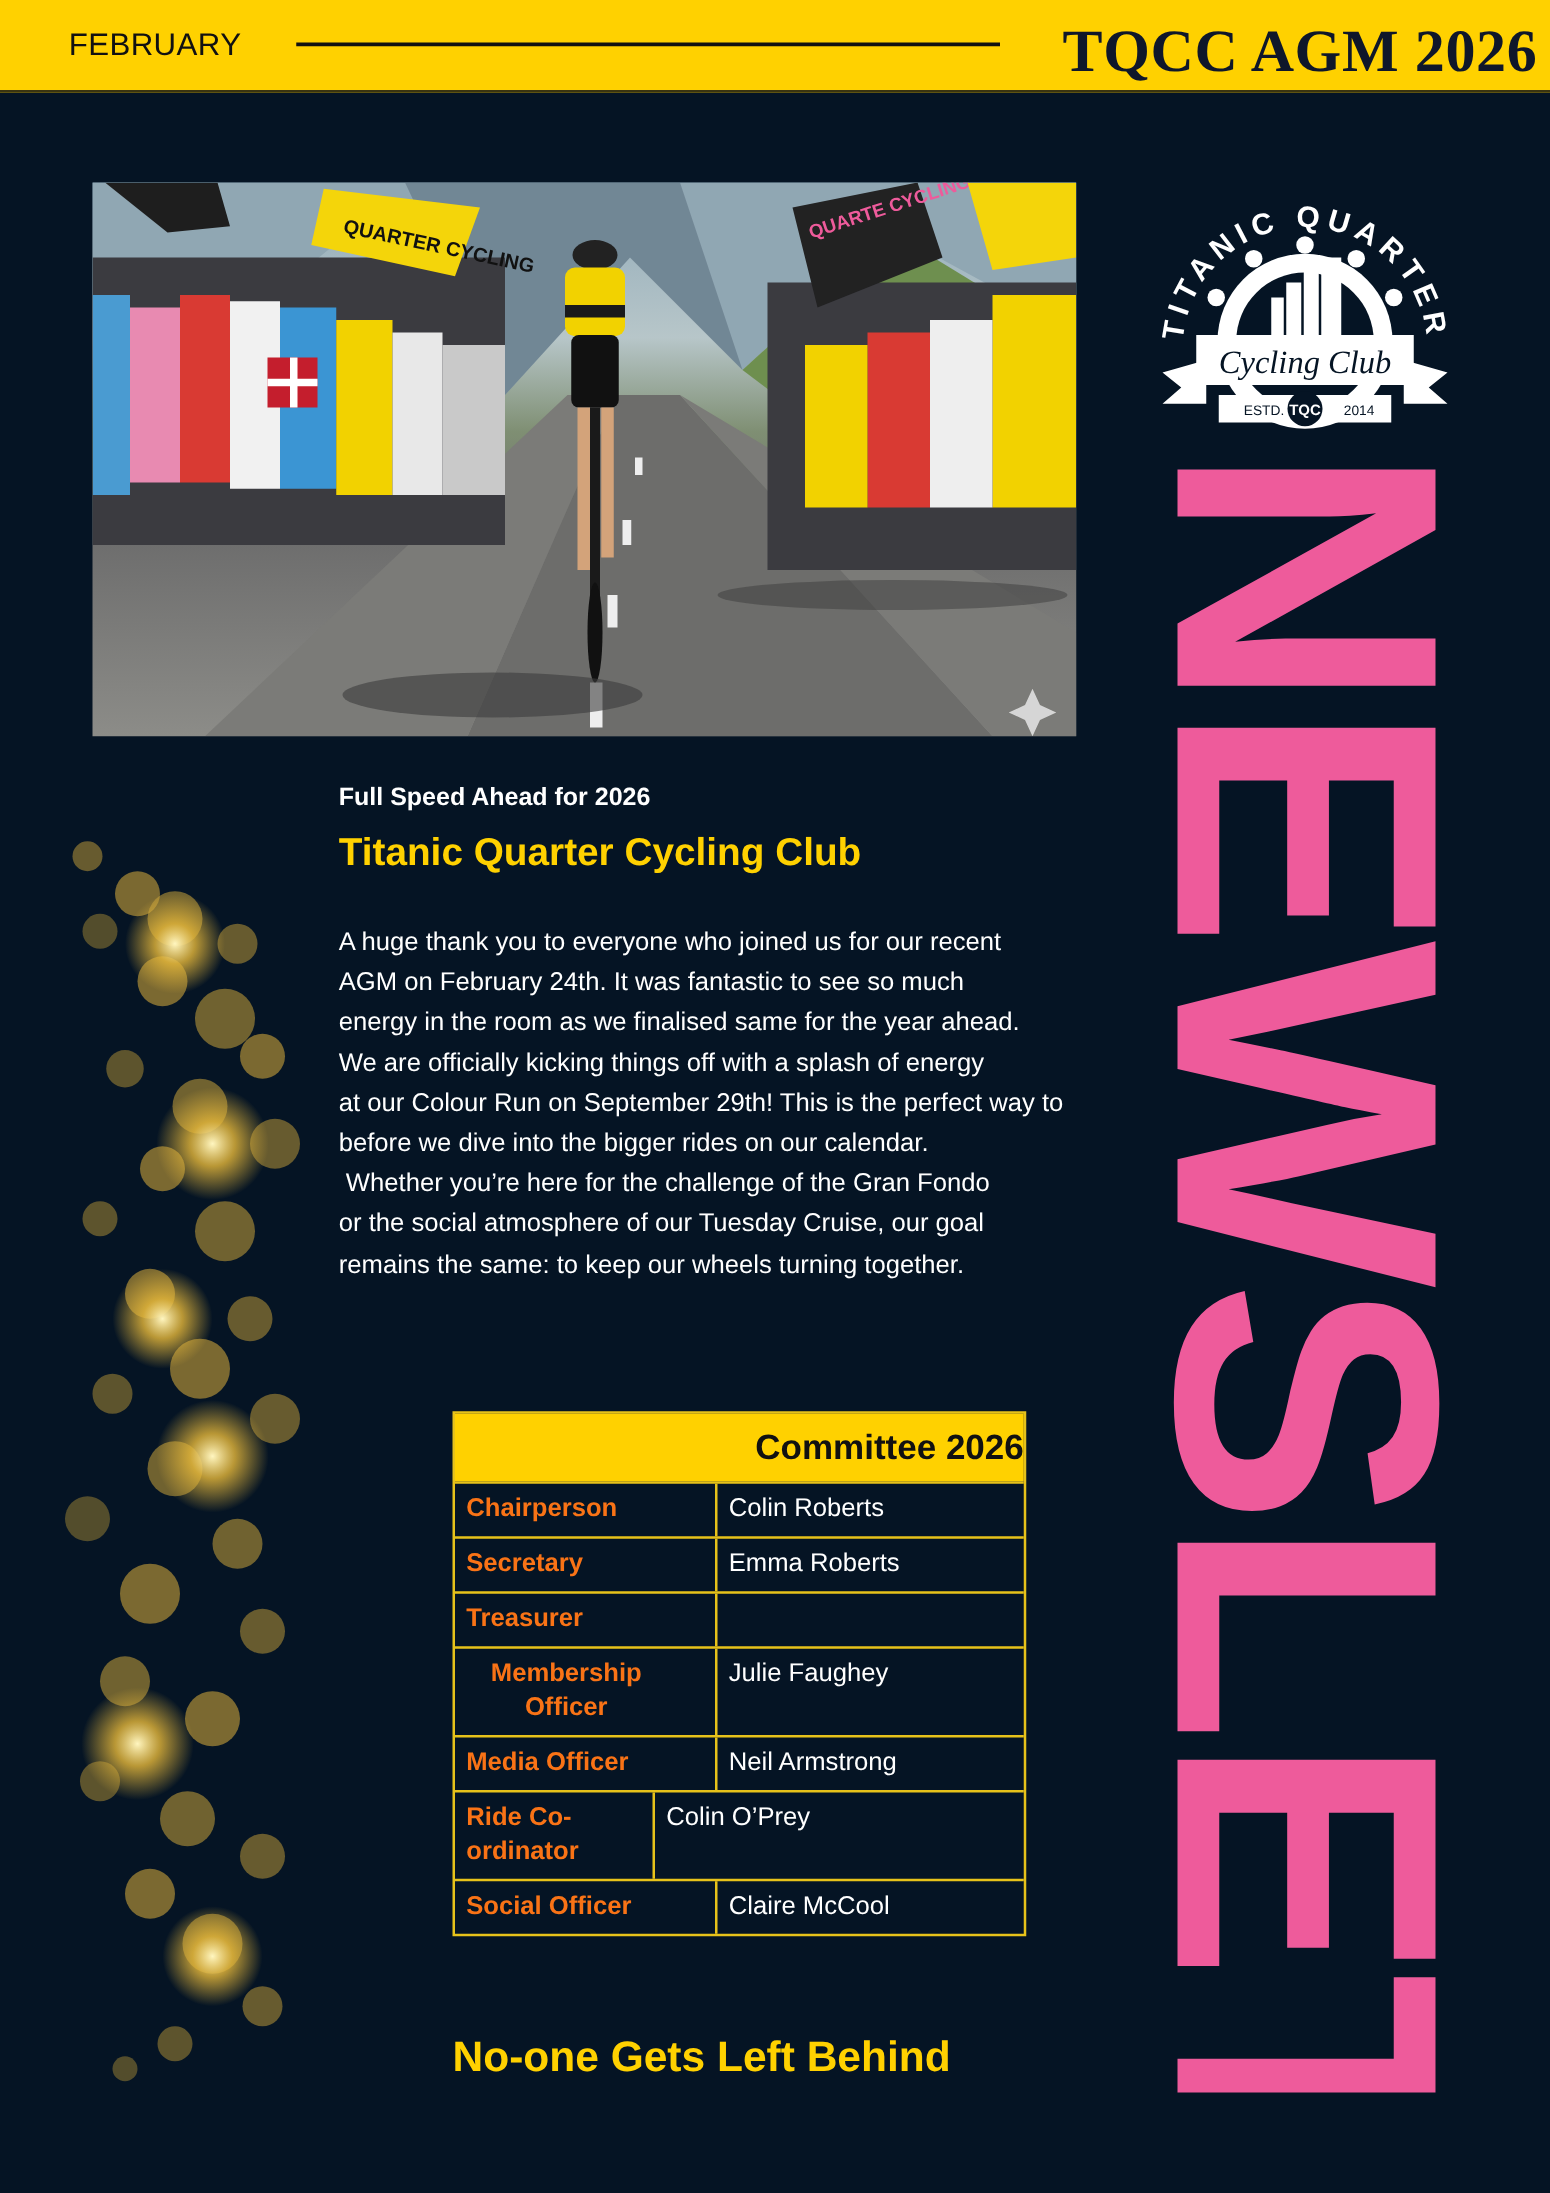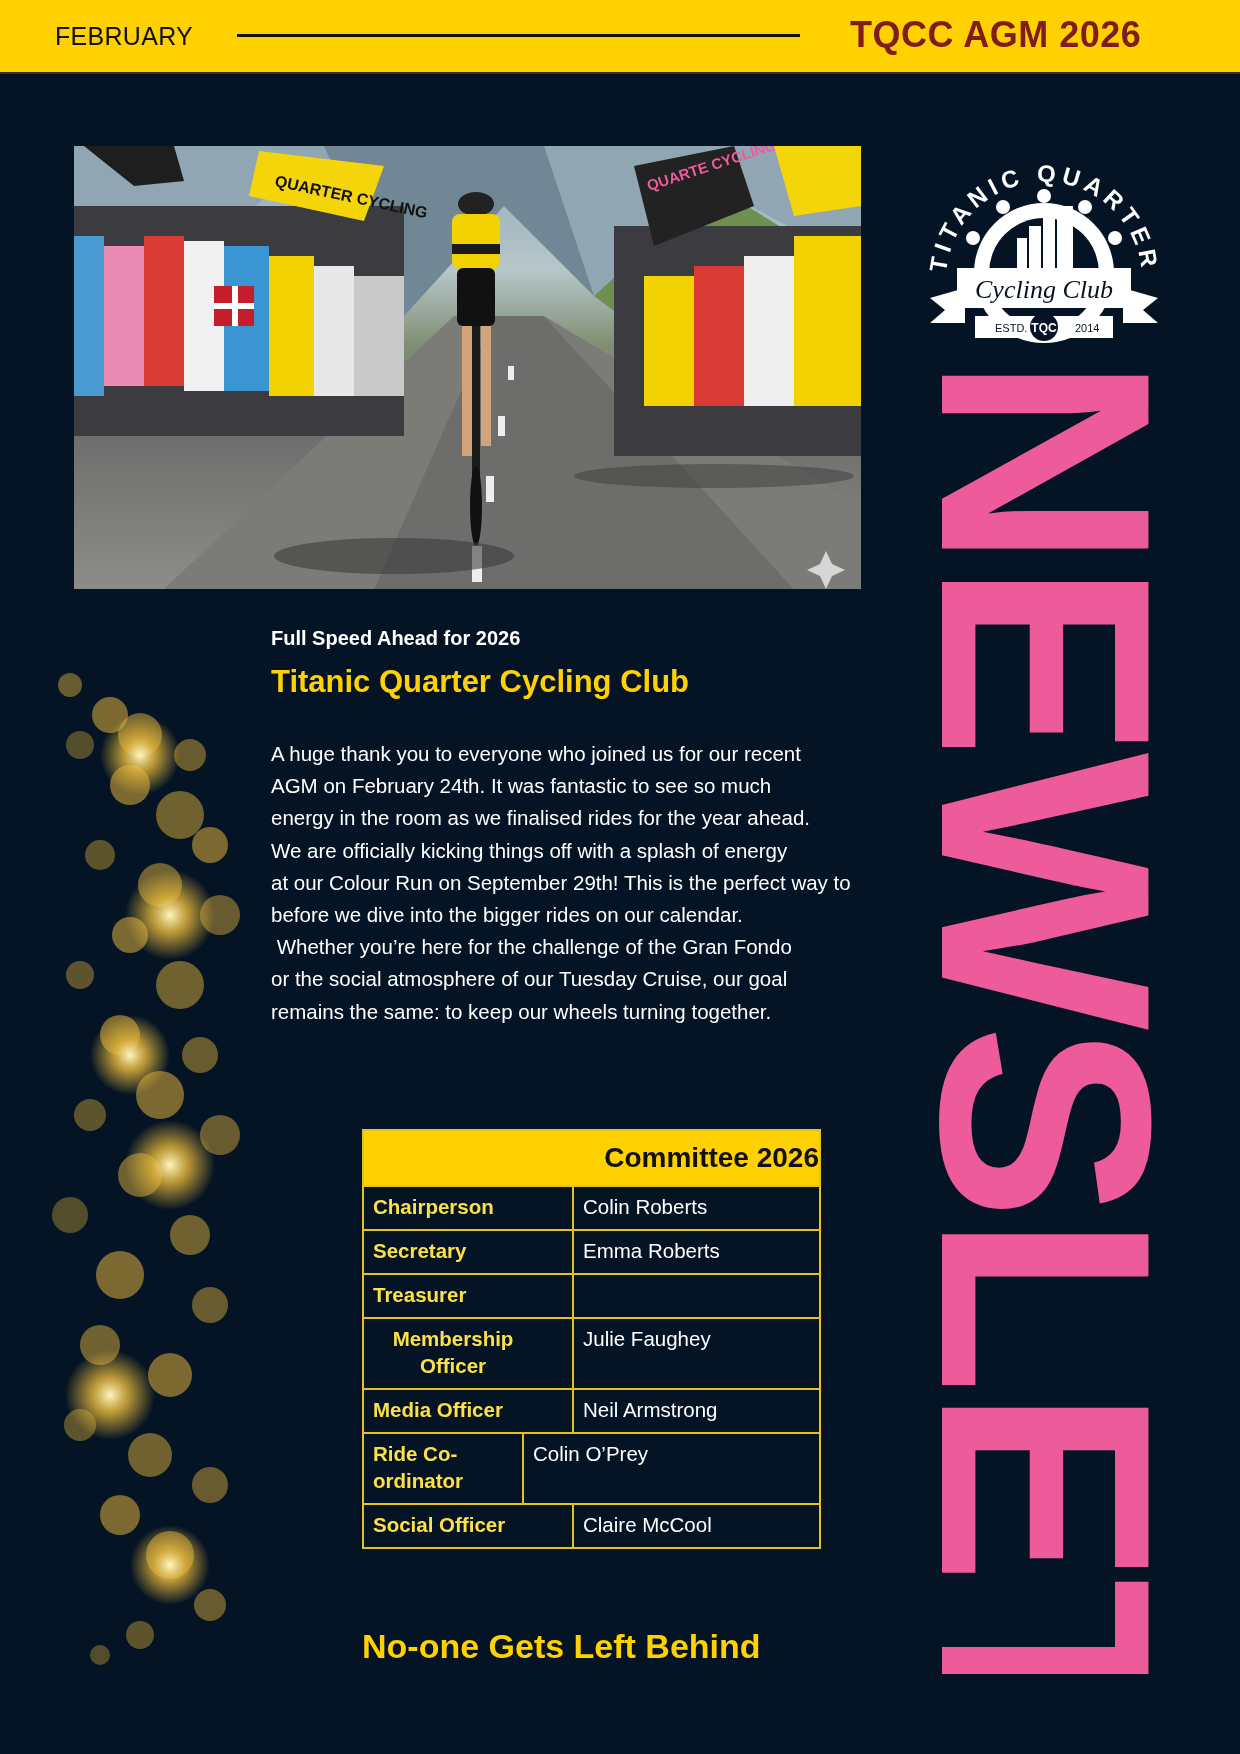--- a/index.html
+++ b/index.html
@@ -6,21 +6,21 @@
   body {
     width:1240px; height:1754px; overflow:hidden; position:relative;
     background:#051424; font-family:"Liberation Sans", "DejaVu Sans", sans-serif;
   }
   .topbar {
     position:absolute; left:0; top:0; width:1240px; height:72px; background:#FFD100;
     border-bottom:2px solid #3a3410;
   }
   .month { position:absolute; left:55px; top:22px; font-size:25px; font-weight:400; color:#111; letter-spacing:0.3px; }
   .rule { position:absolute; left:237px; top:34px; width:563px; height:3px; background:#111; }
-  .issue { position:absolute; left:850px; top:14px; font-size:36px; font-weight:700; color:#7f1d1d; letter-spacing:0.5px; }
+  .issue { position:absolute; left:850px; top:14px; font-size:48px; font-weight:700; color:#0f172a; letter-spacing:0.5px;font-family:Liberation Serif, serif; }
 
   .photo {
     position:absolute; left:74px; top:146px; width:787px; height:443px; overflow:hidden;
     background:linear-gradient(180deg,#8fa9b8 0%, #b7c6c9 28%, #7f8f73 45%, #6b6b6b 62%, #8c8c88 100%);
   }
   .photo svg { position:absolute; left:0; top:0; }
 
   .logo { position:absolute; left:925px; top:138px; width:238px; height:210px; }
 
   .newsletter-wrap { position:absolute; left:926px; top:356px; width:240px; height:1318px; overflow:hidden; }
@@ -36,21 +36,21 @@
   .subtitle { position:absolute; left:271px; top:627px; font-size:20px; font-weight:700; color:#fff; }
   .title { position:absolute; left:271px; top:664px; font-size:31px; font-weight:700; color:#FFD100; }
   .body-text {
     position:absolute; left:271px; top:738px; width:620px; font-size:20.5px; line-height:32.2px; color:#fff;
   }
   .body-text p { margin:0; white-space:nowrap; }
 
   .committee { position:absolute; left:362px; top:1129px; width:455px; border:2px solid #E7C21A; border-collapse:collapse; }
   .committee .head { background:#FFD100; height:54px; color:#111; font-size:28px; font-weight:700; padding-left:9px; line-height:54px;text-align:right; }
   .committee .row { display:flex; border-top:2px solid #E7C21A; }
-  .committee .role { width:190px; padding:6px 9px; color:#fde047; font-weight:700; font-size:20.5px; line-height:27px; border-right:2px solid #E7C21A; }
+  .committee .role { width:190px; padding:6px 9px; color:#f97316; font-weight:700; font-size:20.5px; line-height:27px; border-right:2px solid #E7C21A; }
   .committee .name { flex:1; padding:6px 9px; color:#fff; font-size:20.5px; line-height:27px; }
   .committee .row.single .role, .committee .row.single .name { height:30px; }
   .committee .row.double .role, .committee .row.double .name { height:57px; }
 
   .footer { position:absolute; left:362px; top:1627px; font-size:34px; font-weight:700; color:#FFD100; }
 </style>
 </head>
 <body>
 
 <div class="topbar">
@@ -210,21 +210,21 @@
     <circle cx="70" cy="740" r="45" fill="url(#glow)"></circle>
     <circle cx="130" cy="910" r="40" fill="url(#glow)"></circle>
   </svg>
 </div>
 
 <div class="subtitle">Full Speed Ahead for 2026</div>
 <div class="title">Titanic Quarter Cycling Club</div>
 <div class="body-text">
   <p>A huge thank you to everyone who joined us for our recent</p>
   <p>AGM on February 24th. It was fantastic to see so much</p>
-  <p>energy in the room as we finalised rides for the year ahead.</p>
+  <p>energy in the room as we finalised same for the year ahead.</p>
   <p>We are officially kicking things off with a splash of energy</p>
   <p>at our Colour Run on September 29th! This is the perfect way to</p>
   <p>before we dive into the bigger rides on our calendar.</p>
   <p style="white-space:pre"> Whether you’re here for the challenge of the Gran Fondo</p>
   <p>or the social atmosphere of our Tuesday Cruise, our goal</p>
   <p>remains the same: to keep our wheels turning together.</p>
 </div>
 
 <div class="committee">
   <div class="head">Committee 2026</div>

